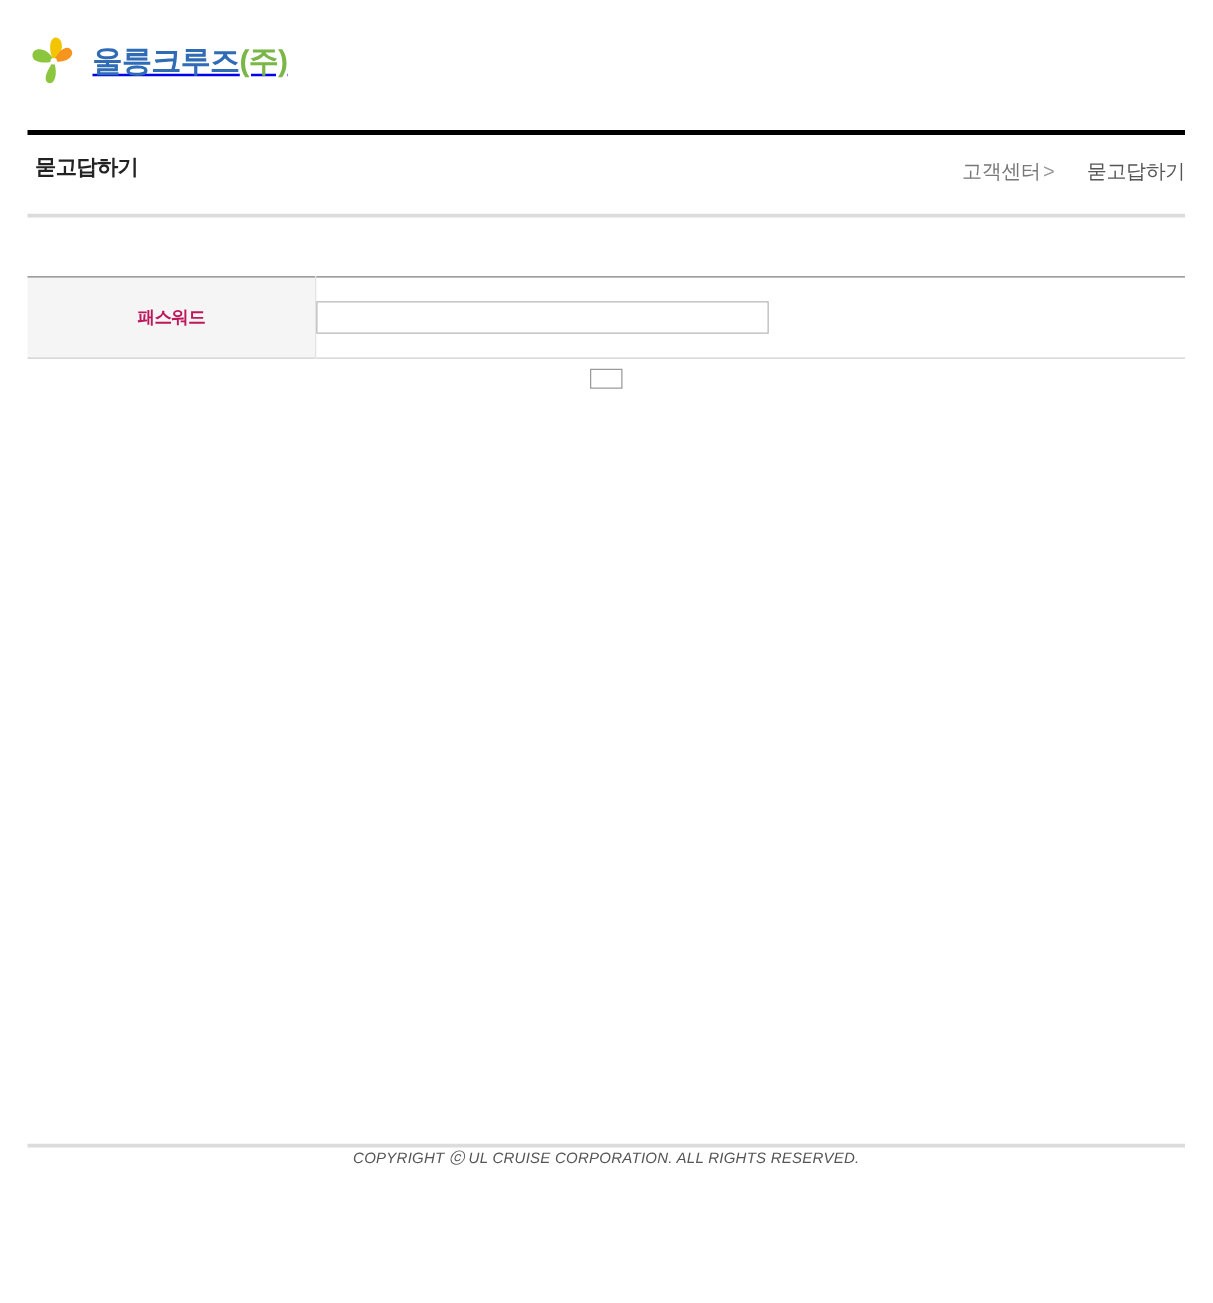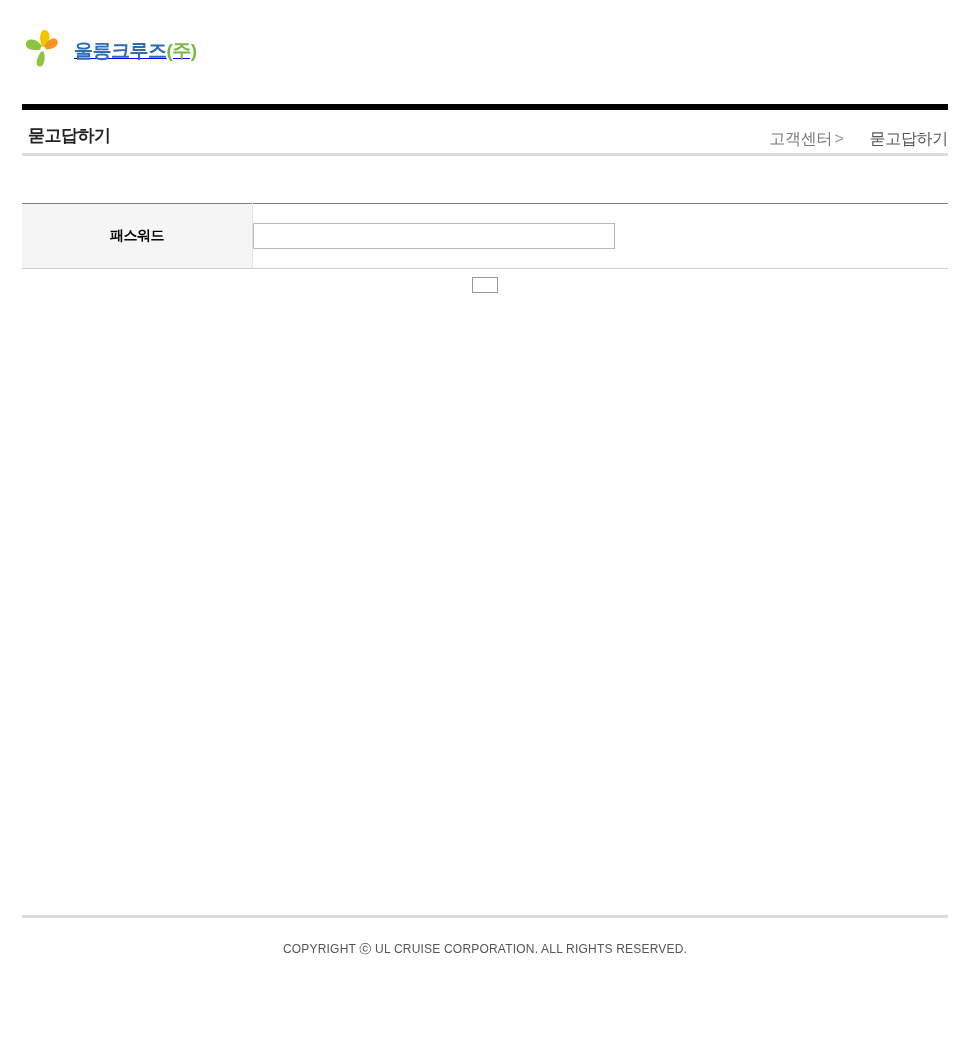--- a/index.html
+++ b/index.html
@@ -29,38 +29,37 @@
     align-items: center;
     gap: 10px;
   }
   .logo-mark {
     width: 42px;
     height: 44px;
     position: relative;
     flex: none;
   }
   .logo-text {
-    font-size: 19px;
+    font-size: 24px;
     font-weight: bold;
     letter-spacing: -0.5px;
     line-height: 1;
     white-space: nowrap;
   }
   .logo-text .t-blue { color: #2f6cb5; }
   .logo-text .t-green { color: #7ab648; }
 
   
   .title-bar {
     position: relative;
-    height: 52px;
-    border-top: 6px solid #000000;
+    height: 70px;
+    border-top: 4px solid #000000;
     border-bottom: 3px solid #dcdcdc;
     margin: 0 22px;
     box-sizing: border-box;
-    font-family: Liberation Mono, monospace;
   }
   .page-title {
     position: absolute;
     left: 6px;
     top: 14px;
     font-size: 17px;
     font-weight: bold;
     color: #222222;
     letter-spacing: -0.5px;
   }
@@ -102,21 +101,21 @@
     vertical-align: middle;
   }
   .pw-label-cell {
     width: 230px;
     background: #f5f5f5;
     border-right: 1px solid #e2e2e2;
     height: 64px;
     text-align: center;
     font-size: 14px;
     font-weight: bold;
-    color: #000000;
+    color: #be185d;
     letter-spacing: -0.5px;
   }
   .pw-input-cell {
     background: #ffffff;
     padding-left: 14px;
   }
   .pw-input {
     width: 354px;
     height: 22px;
     border: 1px solid #b8b8b8;
@@ -151,24 +150,24 @@
   
   .footer {
     position: absolute;
     left: 22px;
     right: 22px;
     top: 915px;
     border-top: 3px solid #dcdcdc;
     text-align: center;
   }
   .copyright {
-    margin-top: 23px;
     font-size: 12px;
     color: #555555;
     letter-spacing: 0.2px;
+    font-style: italic;
   }
 </style>
 </head>
 <body>
 
 <div class="site-header">
   <a class="logo-wrap" href="#">
     <span class="logo-mark">
       <svg width="42" height="44" viewBox="0 0 42 44" xmlns="http://www.w3.org/2000/svg">
         <g transform="translate(21,21)">

